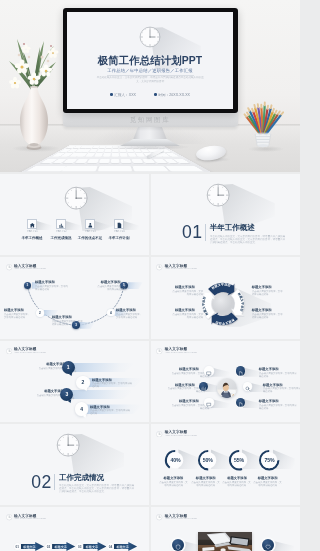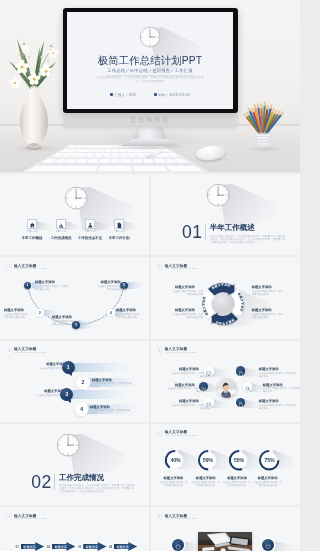--- a/index.html
+++ b/index.html
@@ -63,21 +63,21 @@
 .pencils-sh{position:absolute;left:248px;top:146px;width:36px;height:6px;
  background:radial-gradient(ellipse at center,rgba(150,150,150,.3),rgba(150,150,150,0) 70%)}
 
 
 .hs{position:absolute;inset:0}
 .hs-clockshadow{position:absolute;left:76px;top:15px;width:58px;height:42px;
  background:linear-gradient(126deg,rgba(207,210,215,.92) 8%,rgba(210,213,218,.45) 52%,rgba(214,217,221,0) 96%);
  clip-path:polygon(12% 2%,34% 0,100% 45%,100% 72%,46% 100%,22% 100%)}
 .hs-clock{position:absolute;left:72.3px;top:13.5px;width:22px;height:22px}
 .hs-title{position:absolute;left:0;top:42.6px;width:166.6px;text-align:center;
- font-size:10.4px;font-weight:normal;color:#2b4263;letter-spacing:.1px;line-height:11.4px}
+ font-size:10.4px;font-weight:bold;color:#2b4263;letter-spacing:.1px;line-height:11.4px}
 .hs-sub{position:absolute;left:0;top:55.6px;width:166.6px;text-align:center;font-size:4.3px;
  color:#55709a;letter-spacing:.2px;line-height:6px}
 .hs-line{position:absolute;left:40px;top:62.5px;width:87px;height:.7px;background:#dadee4}
 .hs-body{position:absolute;left:30px;top:63.8px;width:107px;text-align:center;font-size:2.55px;
  color:#b4bac3;line-height:4.1px}
 .hs-meta{position:absolute;left:0;top:80.4px;width:166.6px;display:flex;justify-content:center;gap:18px}
 .hs-meta span{font-size:3.5px;color:#7b8798;display:flex;align-items:center;gap:1.8px;letter-spacing:.1px}
 .hs-meta i{width:2.6px;height:2.6px;border-radius:50%;background:#2b4f7d;display:inline-block}
 
 

